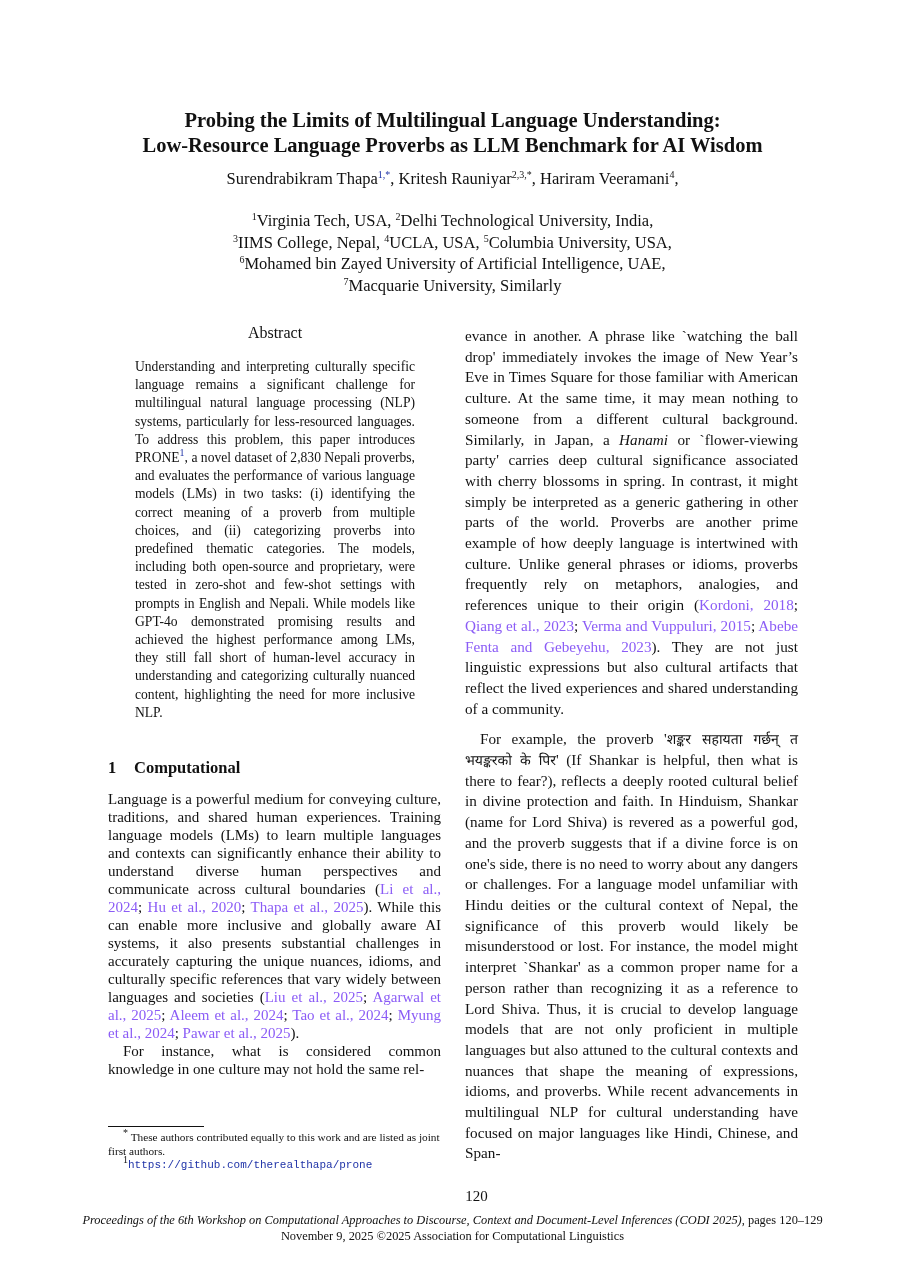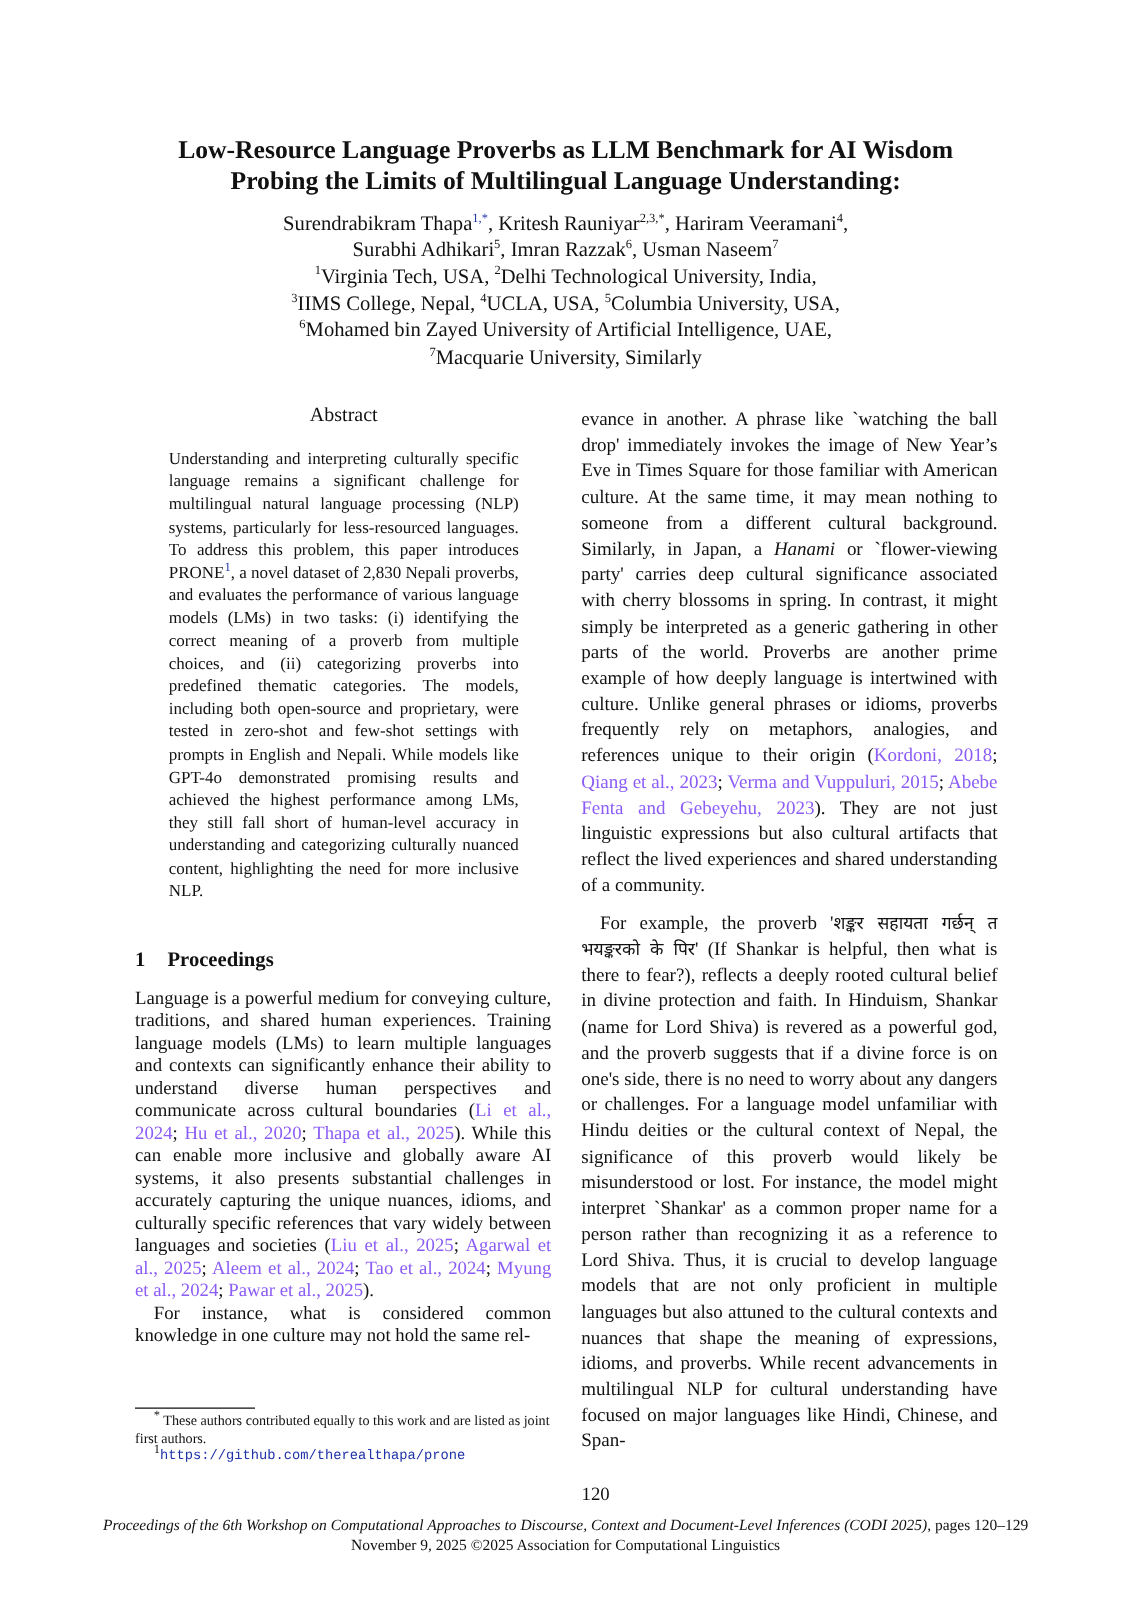--- a/index.html
+++ b/index.html
@@ -37,34 +37,29 @@
   .proc { position: absolute; left: 0; width: 905px; top: 1212px; text-align: center;
           font-size: 12.4px; line-height: 16px; }
   .proc i { }
   em { font-style: italic; }
   .deva { font-family: "DejaVu Sans", sans-serif; font-size: 14px; }
 </style>
 </head>
 <body>
 
 <div class="title">
+  <div>Probing the Limits of Multilingual Language Understanding:</div>
   <div>Low-Resource Language Proverbs as LLM Benchmark for AI Wisdom</div>
-  <div>Probing the Limits of Multilingual Language Understanding:</div>
 </div>
 
 <div class="authors">
   <div>
     <span>Surendrabikram Thapa</span><sup class="blue-sup">1,*</sup>,
     <span>Kritesh Rauniyar</span><sup>2,3,*</sup>,
     <span>Hariram Veeramani</span><sup>4</sup>,
-  </div>
-  <div>
-    <span>Surabhi Adhikari</span><sup>5</sup>,
-    <span>Imran Razzak</span><sup>6</sup>,
-    <span>Usman Naseem</span><sup>7</sup>
   </div>
 </div>
 
 <div class="affils">
   <div>
     <sup>1</sup><span>Virginia Tech, USA,</span>
     <sup>2</sup><span>Delhi Technological University, India,</span>
   </div>
   <div>
     <sup>3</sup><span>IIMS College, Nepal,</span>
@@ -78,21 +73,21 @@
     <sup>7</sup><span>Macquarie University, Similarly</span>
   </div>
 </div>
 
 <div class="abstract-head">Abstract</div>
 <div class="abstract">
   <span>Understanding and interpreting culturally specific language remains a significant challenge for multilingual natural language processing (NLP) systems, particularly for less-resourced languages. To address this problem, this paper introduces PRONE</span><sup class="blue-sup">1</sup><span>, a novel dataset of 2,830 Nepali proverbs, and evaluates the performance of various language models (LMs) in two tasks: (i) identifying the correct meaning of a proverb from multiple choices, and (ii) categorizing proverbs into predefined thematic categories. The models, including both open-source and proprietary, were tested in zero-shot and few-shot settings with prompts in English and Nepali. While models like GPT-4o demonstrated promising results and achieved the highest performance among LMs, they still fall short of human-level accuracy in understanding and categorizing culturally nuanced content, highlighting the need for more inclusive NLP.</span>
 </div>
 
 <div class="sec-head">
-  <span class="num">1</span><span>Proceedings</span>
+  <span class="num">1</span><span>Computational</span>
 </div>
 
 <div class="col1">
   <p><span>Language is a powerful medium for conveying culture, traditions, and shared human experiences. Training language models (LMs) to learn multiple languages and contexts can significantly enhance their ability to understand diverse human perspectives and communicate across cultural boundaries (</span><span class="cite">Li et al., 2024</span>; <span class="cite">Hu et al., 2020</span>; <span class="cite">Thapa et al., 2025</span><span>). While this can enable more inclusive and globally aware AI systems, it also presents substantial challenges in accurately capturing the unique nuances, idioms, and culturally specific references that vary widely between languages and societies (</span><span class="cite">Liu et al., 2025</span>; <span class="cite">Agarwal et al., 2025</span>; <span class="cite">Aleem et al., 2024</span>; <span class="cite">Tao et al., 2024</span>; <span class="cite">Myung et al., 2024</span>; <span class="cite">Pawar et al., 2025</span><span>).</span></p>
   <p class="indent"><span>For instance, what is considered common knowledge in one culture may not hold the same rel-</span></p>
 </div>
 
 <div class="col2">
   <p><span id="p2cont">evance in another. A phrase like `watching the ball drop' immediately invokes the image of New Year’s Eve in Times Square for those familiar with American culture. At the same time, it may mean nothing to someone from a different cultural background. Similarly, in Japan, a </span><em>Hanami</em><span> or `flower-viewing party' carries deep cultural significance associated with cherry blossoms in spring. In contrast, it might simply be interpreted as a generic gathering in other parts of the world. Proverbs are another prime example of how deeply language is intertwined with culture. Unlike general phrases or idioms, proverbs frequently rely on metaphors, analogies, and references unique to their origin (</span><span class="cite">Kordoni, 2018</span>; <span class="cite">Qiang et al., 2023</span>; <span class="cite">Verma and Vuppuluri, 2015</span>; <span class="cite">Abebe Fenta and Gebeyehu, 2023</span><span>). They are not just linguistic expressions but also cultural artifacts that reflect the lived experiences and shared understanding of a community.</span></p>
   <p class="indent gap"><span>For example, the proverb '</span><span class="deva">शङ्कर सहायता गर्छन् त भयङ्करको के पिर</span><span>' (If Shankar is helpful, then what is there to fear?), reflects a deeply rooted cultural belief in divine protection and faith. In Hinduism, Shankar (name for Lord Shiva) is revered as a powerful god, and the proverb suggests that if a divine force is on one's side, there is no need to worry about any dangers or challenges. For a language model unfamiliar with Hindu deities or the cultural context of Nepal, the significance of this proverb would likely be misunderstood or lost. For instance, the model might interpret `Shankar' as a common proper name for a person rather than recognizing it as a reference to Lord Shiva. Thus, it is crucial to develop language models that are not only proficient in multiple languages but also attuned to the cultural contexts and nuances that shape the meaning of expressions, idioms, and proverbs. While recent advancements in multilingual NLP for cultural understanding have focused on major languages like Hindi, Chinese, and Span-</span></p>

